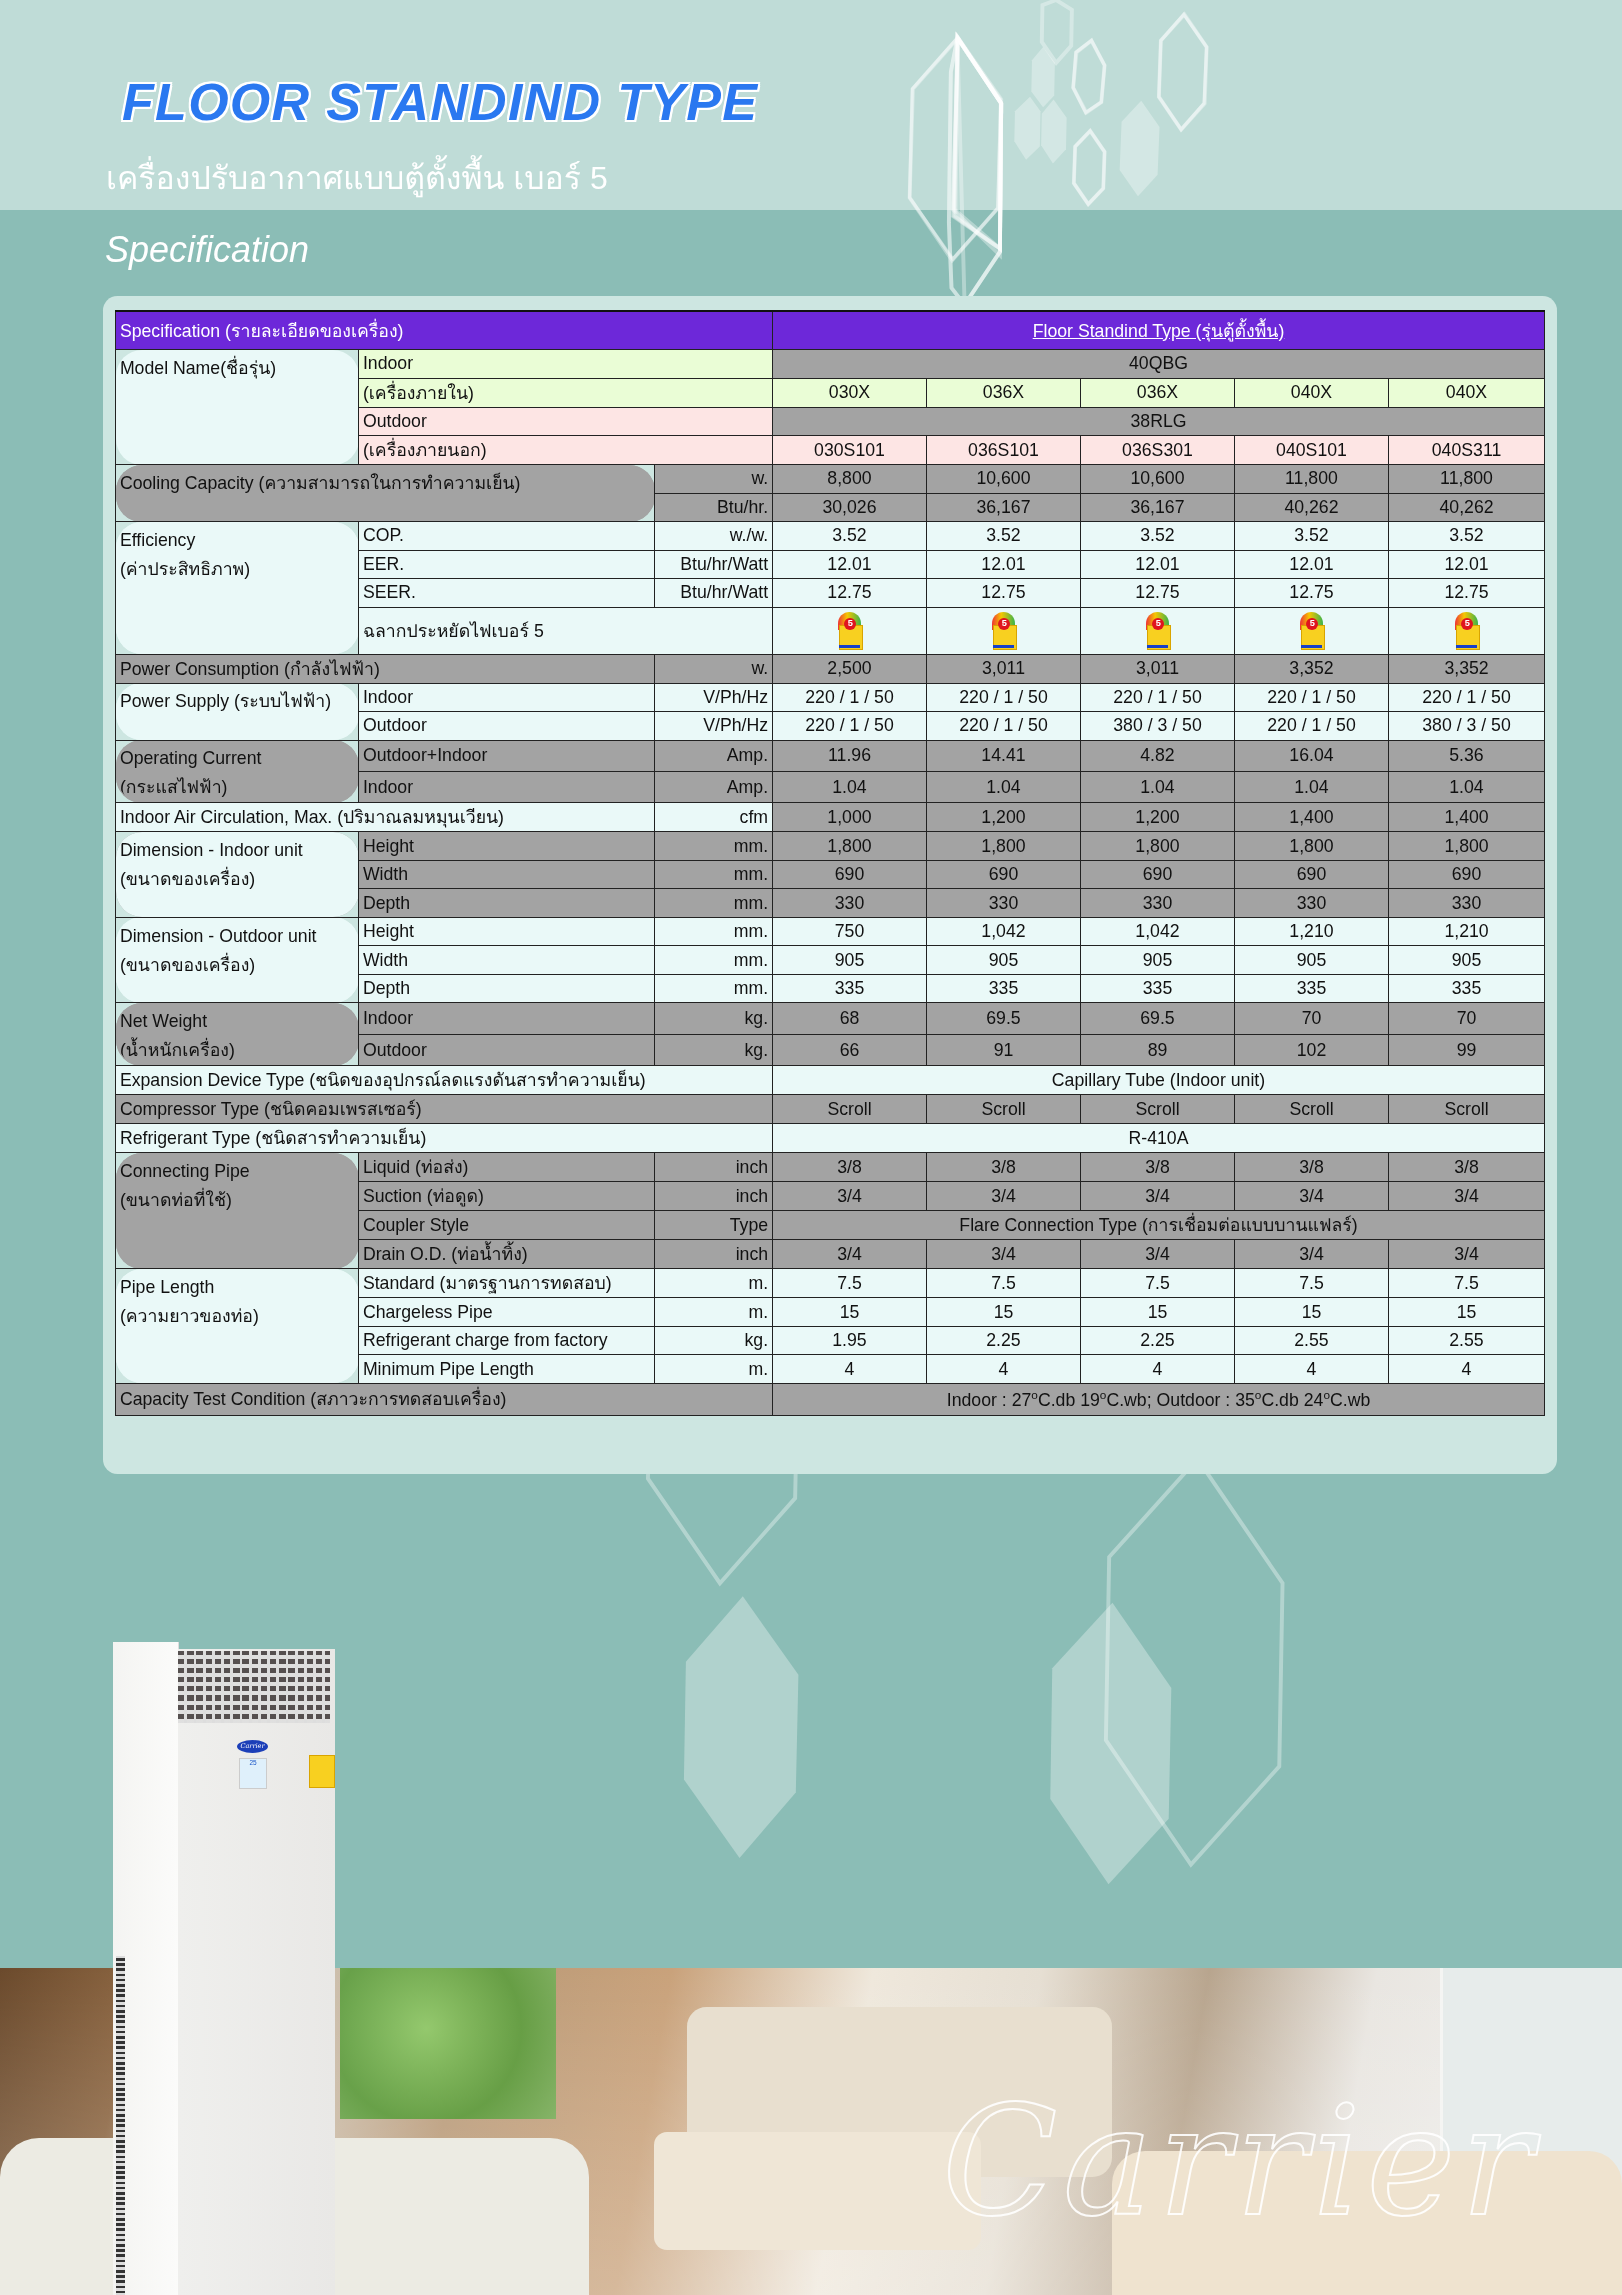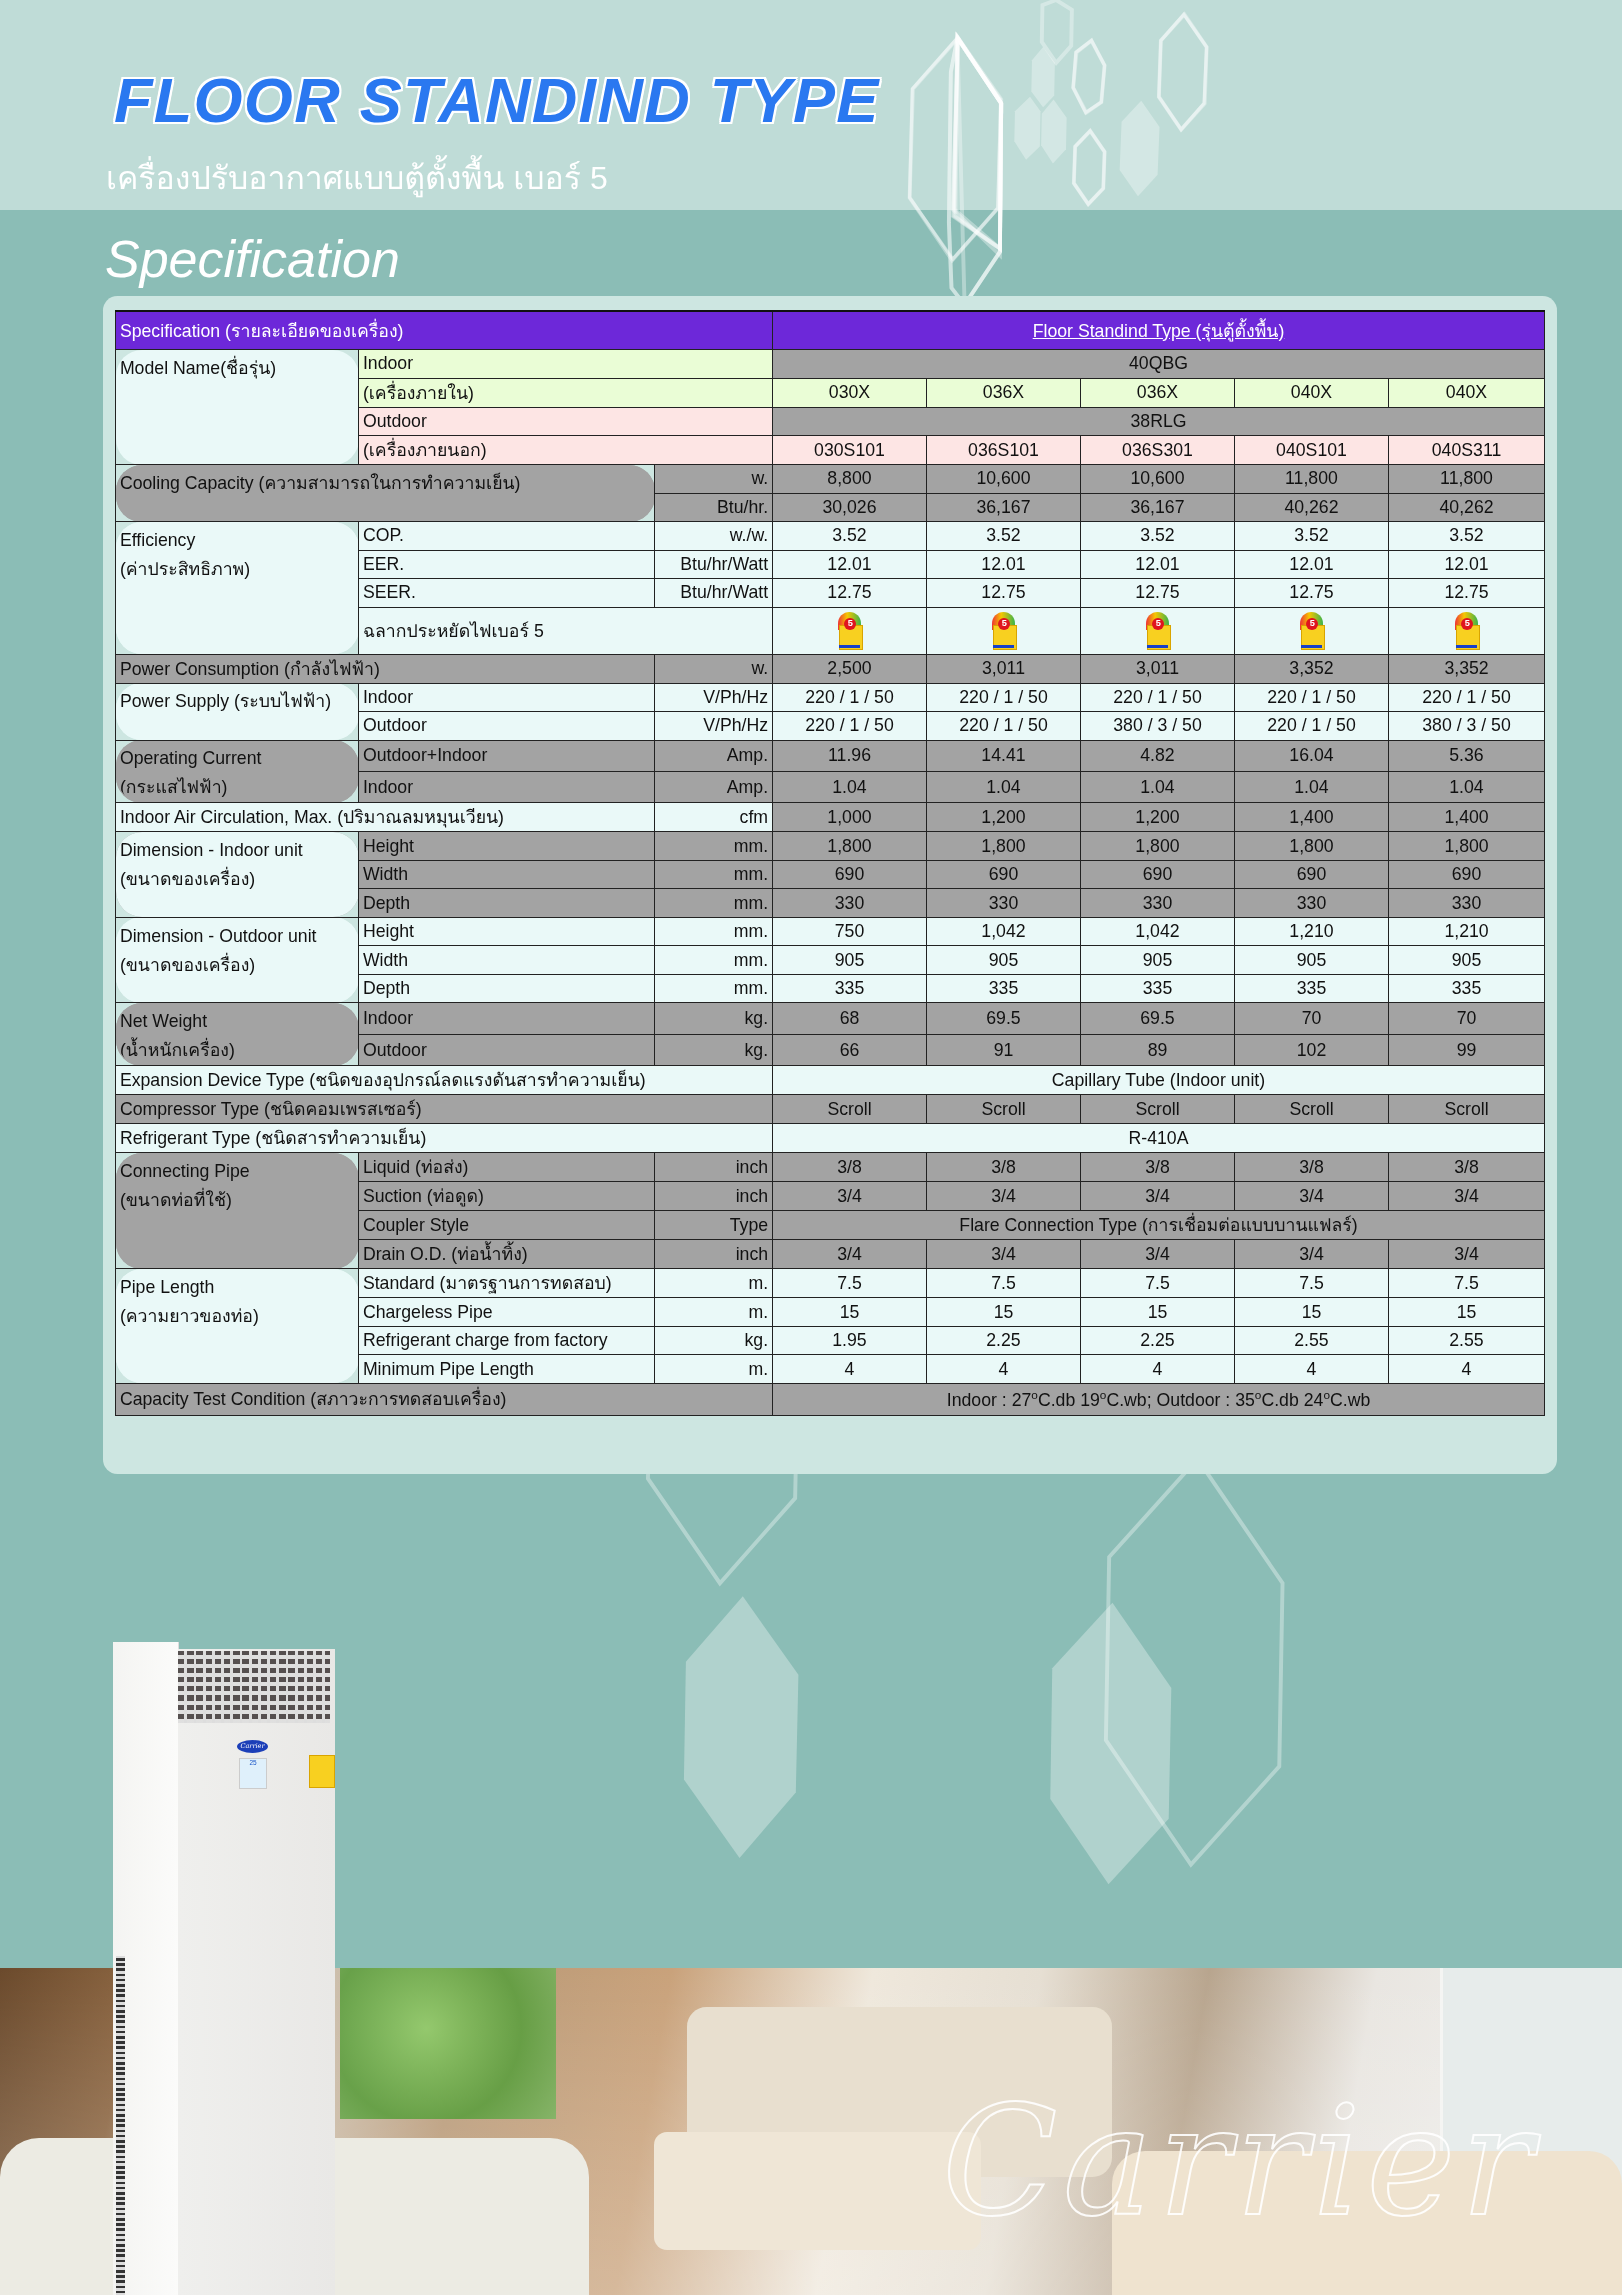--- a/index.html
+++ b/index.html
@@ -4,27 +4,27 @@
 <style>
   html, body { margin:0; padding:0; }
   body {
     width:1623px; height:2295px; position:relative; overflow:hidden;
     background:#8bbdb6;
     font-family:"Liberation Sans", "DejaVu Sans", sans-serif;
   }
   .top-band { position:absolute; left:0; top:0; width:1623px; height:210px; background:#bfdcd7; }
   .hex-layer { position:absolute; left:0; top:0; width:1623px; height:2295px; pointer-events:none; }
   .title {
-    position:absolute; left:110px; top:60px; font-size:63px; font-style:italic; font-weight:bold;
+    position:absolute; left:110px; top:60px; font-size:52px; font-style:italic; font-weight:bold;
     color:#2a78f0; letter-spacing:1.3px;
     text-shadow: -2px -2px 0 #fff, 2px -2px 0 #fff, -2px 2px 0 #fff, 2px 2px 0 #fff, 0 2px 0 #fff, 0 -2px 0 #fff, 2px 0 0 #fff, -2px 0 0 #fff;
-    margin:4px;
+    margin:12px;
   }
   .subtitle-th { position:absolute; left:106px; top:152px; font-size:32px; color:#ffffff; }
-  .spec-heading { position:absolute; left:105px; top:229px; font-size:52px; font-style:italic; color:#ffffff; }
+  .spec-heading { position:absolute; left:105px; top:229px; font-size:36px; font-style:italic; color:#ffffff; }
 
   .panel {
     position:absolute; left:103px; top:296px; width:1454px; height:1178px;
     background:#cde6e1; border-radius:14.4px;
   }
   table.spec {
     position:absolute; left:115px; top:310px; width:1430px;
     border-collapse:collapse; table-layout:fixed;
     font-size:17.7px; color:#111;
   }

